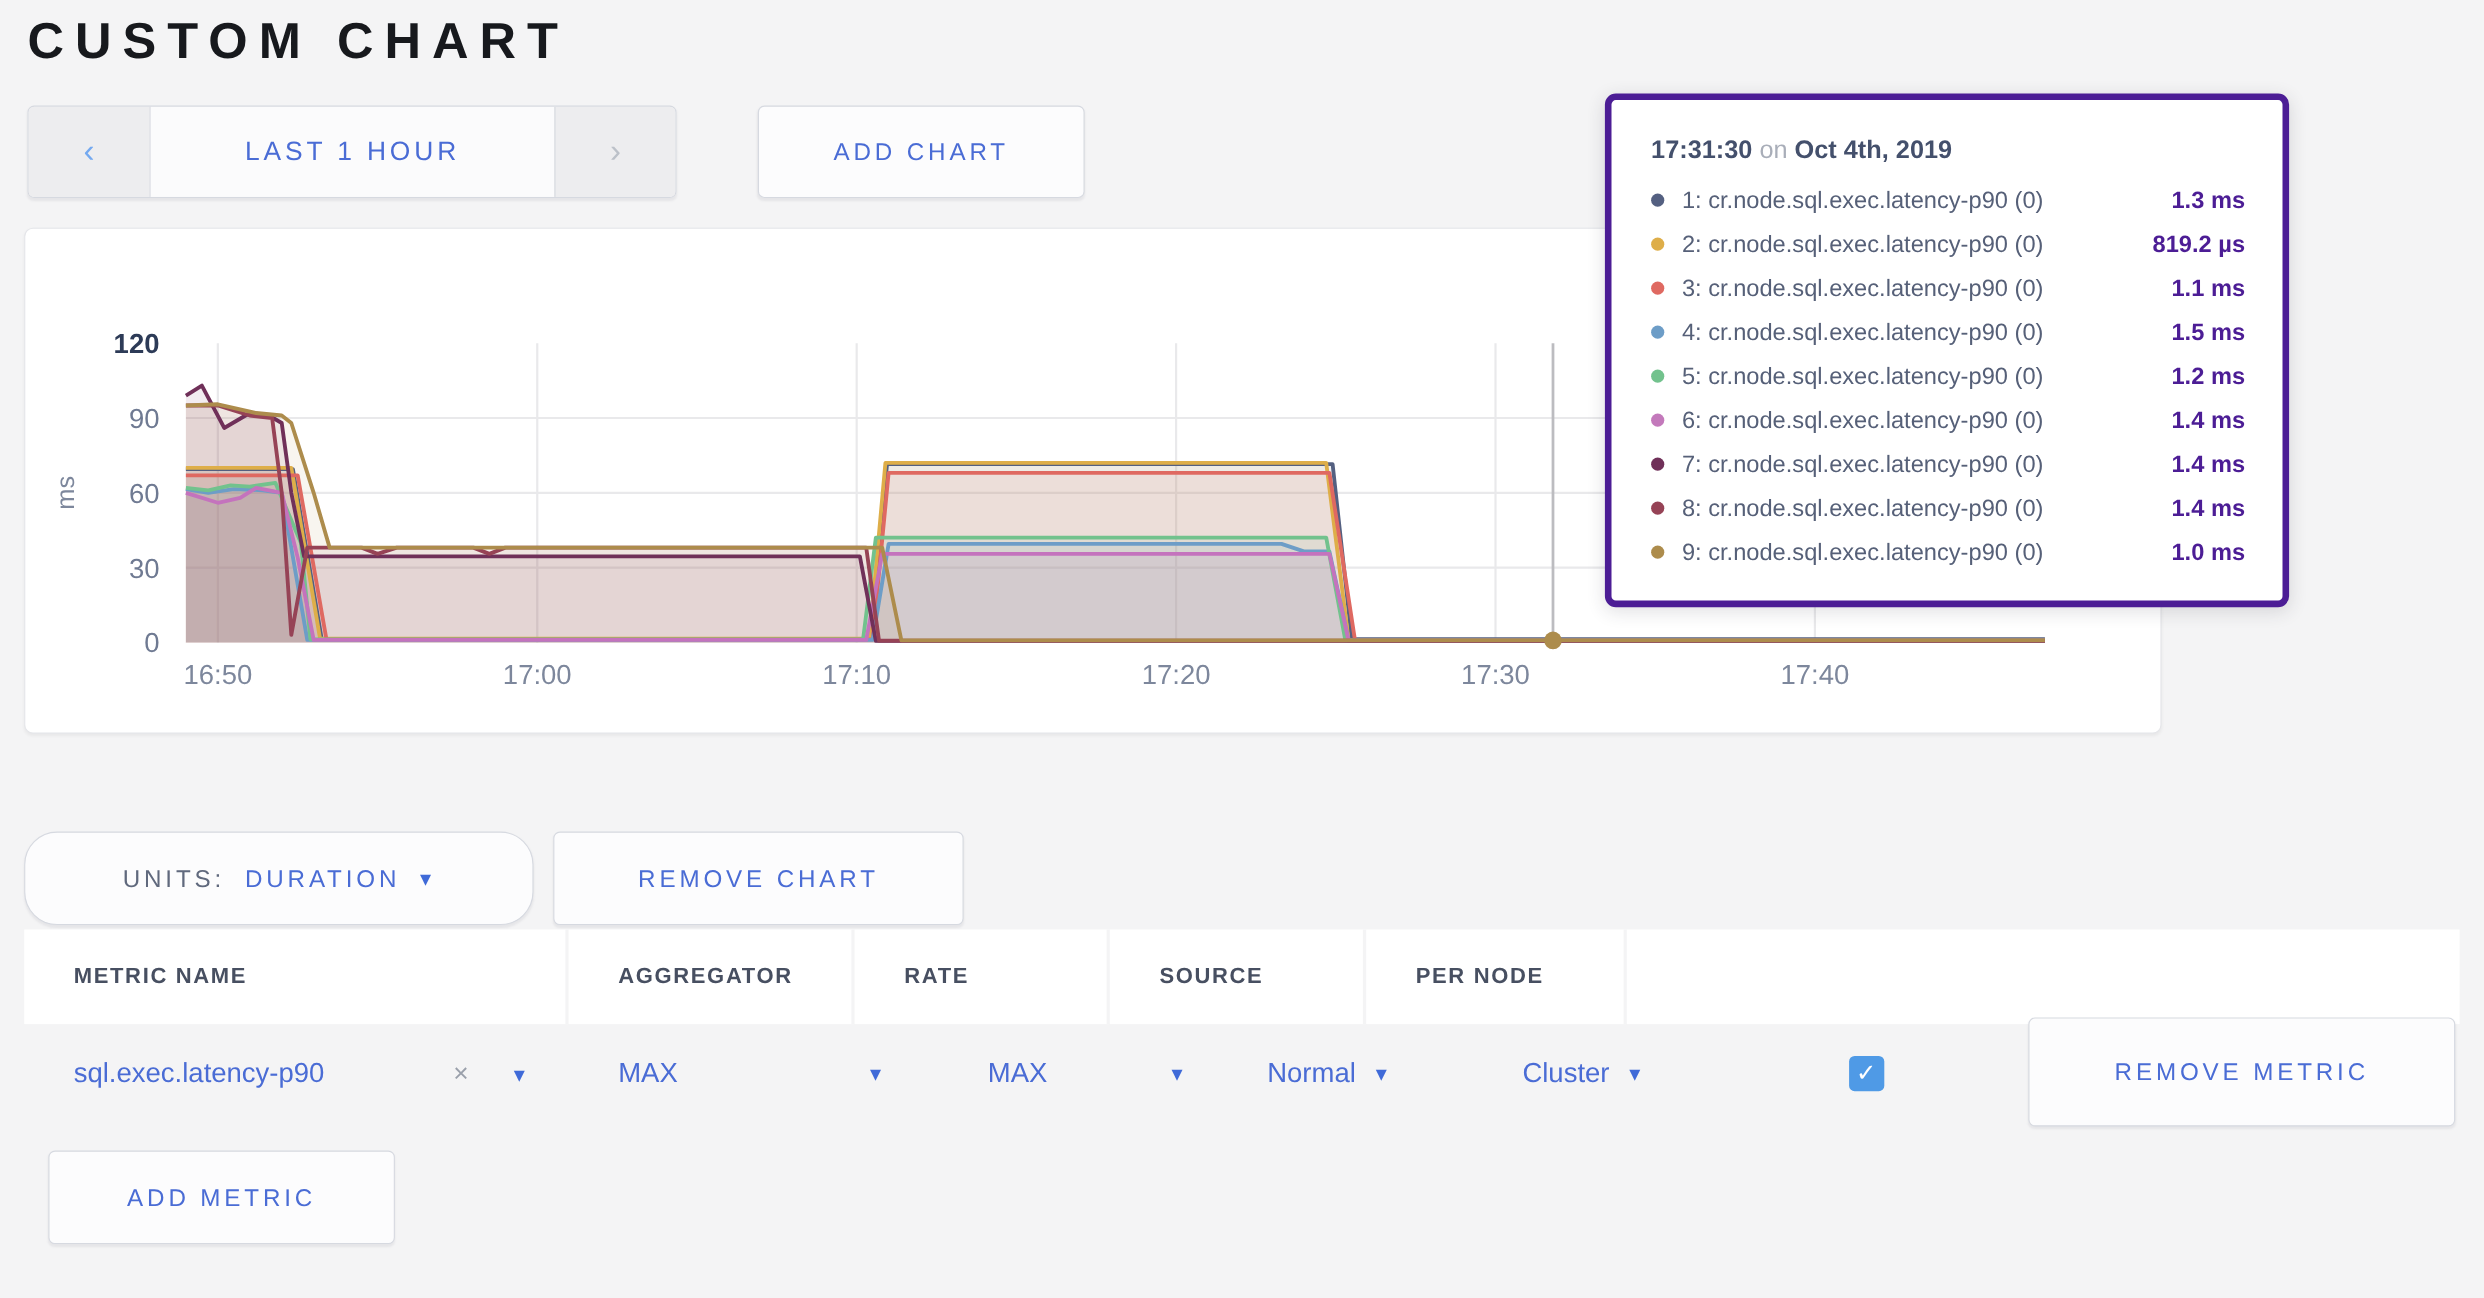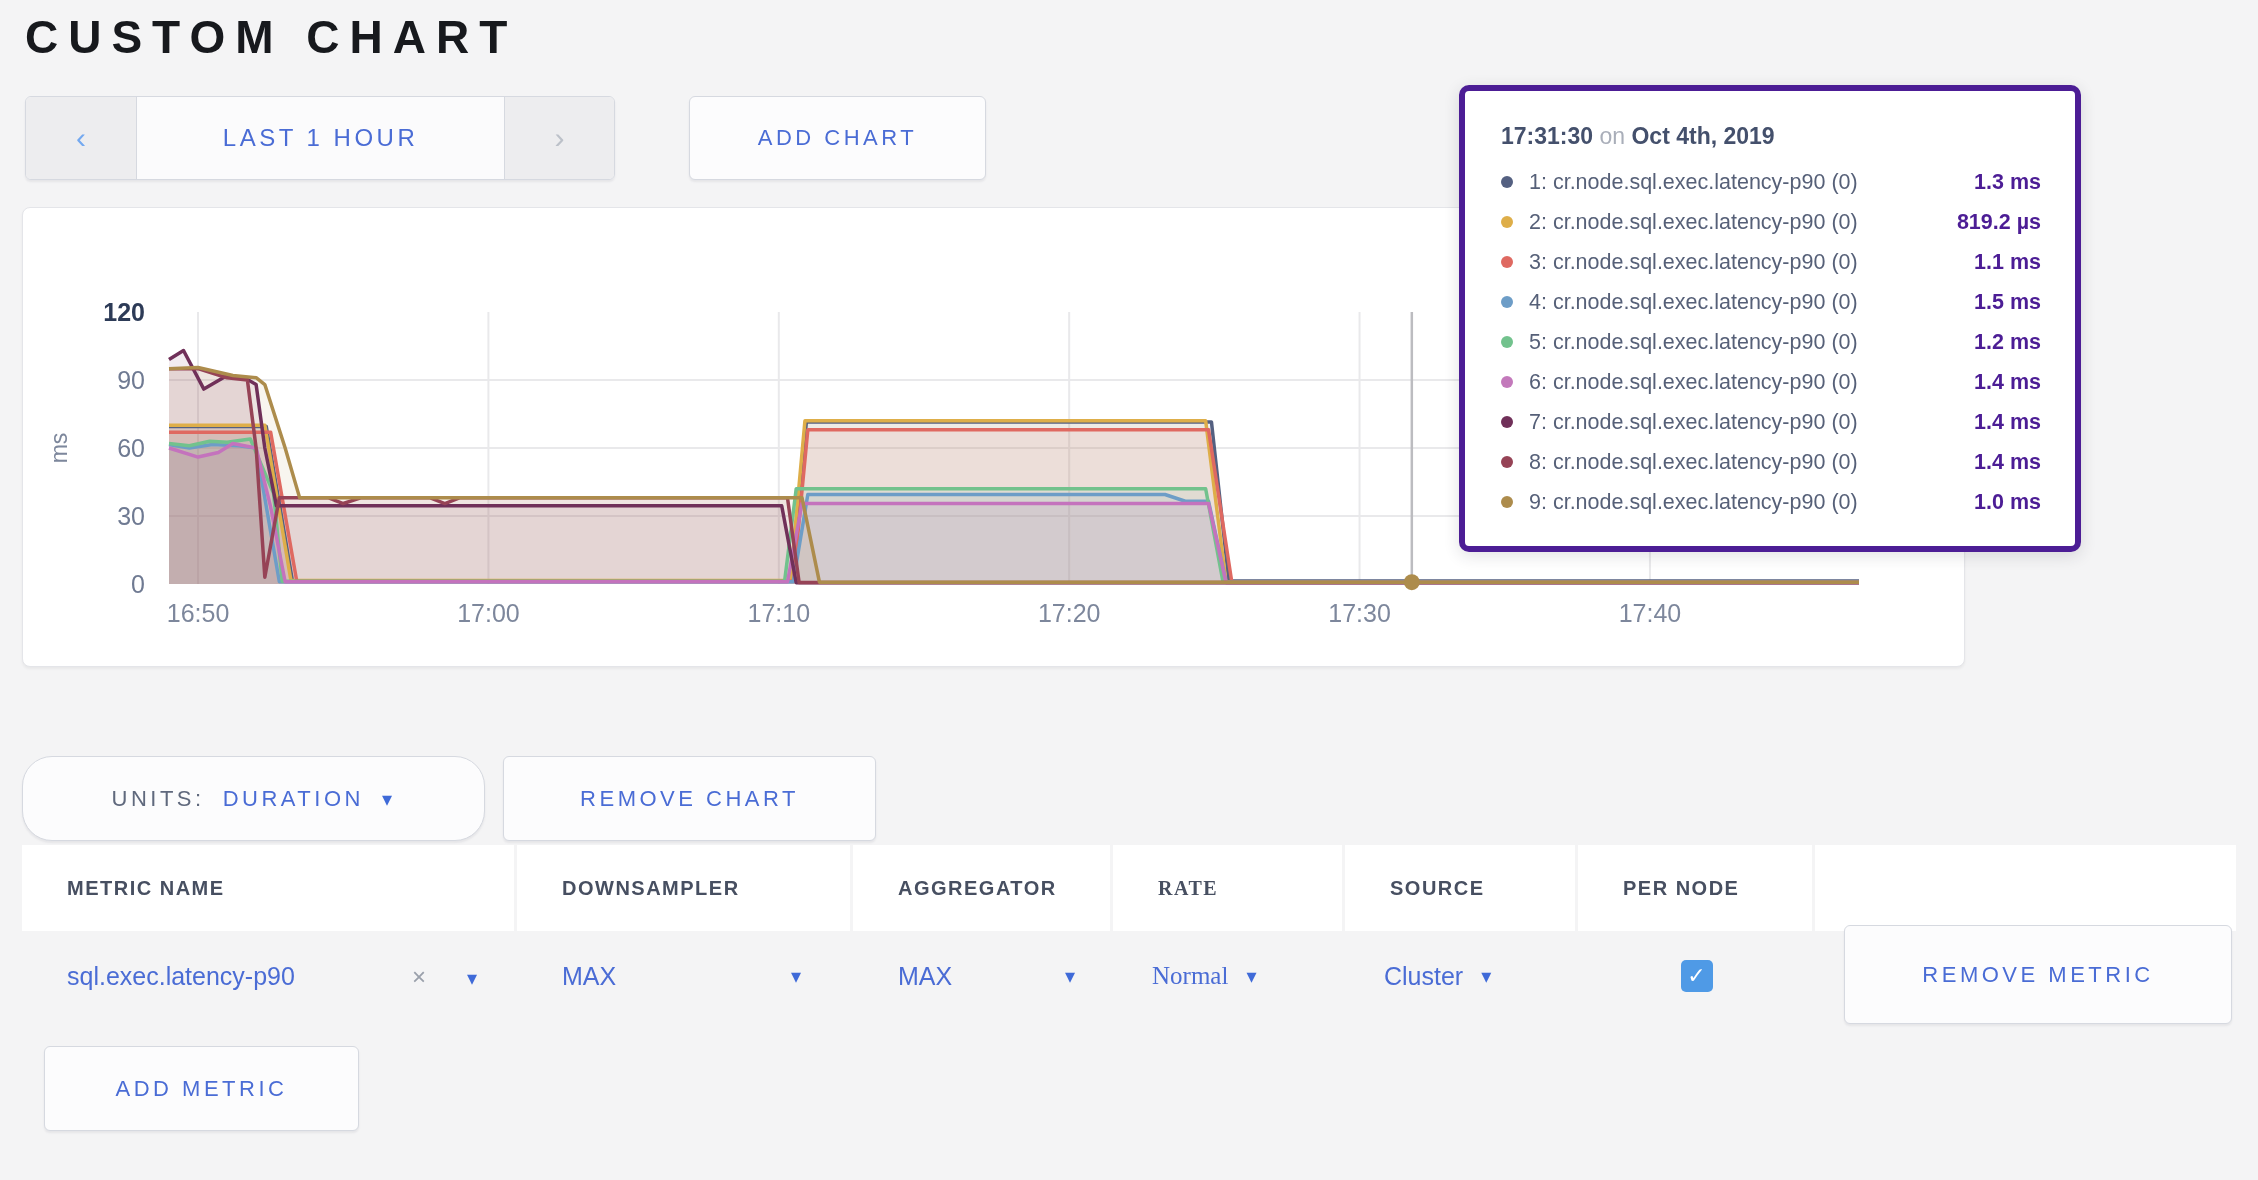--- a/index.html
+++ b/index.html
@@ -49,21 +49,21 @@
   #units-dropdown .units-word { color:#60697d; margin-right:18px; }
   #units-dropdown .caret, .cell-caret { color:#3f6ad8; font-size:20px; margin-left:18px; }
   #remove-chart-button { position:absolute; left:503px; top:756px; width:373px; height:85px; }
 
   
   #metrics-table-header { position:absolute; left:22px; top:845px; width:2214px; height:86px;
                           display:flex; }
   .hcell { background:#ffffff; border-right:3px solid #f4f4f5; display:flex; align-items:center;
            padding-left:45px; font-size:20px; font-weight:700; letter-spacing:1.5px;
            color:#474f61; white-space:nowrap; }
-  .w0{width:495px;} .w1{width:336px;} .w2{width:260px;} .w3{width:232px;font-family:Liberation Serif, serif;}
+  .w0{width:495px;} .w1{width:336px;} .w2{width:260px;} .w3{width:232px;}
   .w4{width:233px;} .w5{width:237px;} .w6{flex:1; border-right:none;}
 
   #metric-row { position:absolute; left:22px; top:931px; width:2214px; height:90px; display:flex; }
   .rcell { display:flex; align-items:center; padding-left:45px; font-size:25px; color:#4a6cd5; }
   .select-like { cursor:pointer; }
   #metric-name-cell { justify-content:space-between; padding-right:40px; }
   #metric-clear-icon { color:#9aa0ab; font-size:24px; margin-right:16px; cursor:pointer; }
   .spread { flex:1; }
   #per-node-cell { justify-content:center; padding-left:0; }
   #per-node-checkbox { width:32px; height:32px; background:#4f9ae6; border-radius:5px;
@@ -192,21 +192,20 @@
 
 <div id="units-dropdown" class="btn">
   <span class="units-word">UNITS:</span>
   <span>DURATION</span>
   <span class="caret">▾</span>
 </div>
 <div id="remove-chart-button" class="btn">REMOVE CHART</div>
 
 <div id="metrics-table-header">
   <div class="hcell w0">METRIC NAME</div>
-  <div class="hcell w1">DOWNSAMPLER</div>
   <div class="hcell w2">AGGREGATOR</div>
   <div class="hcell w3">RATE</div>
   <div class="hcell w4">SOURCE</div>
   <div class="hcell w5">PER NODE</div>
   <div class="hcell w6"></div>
 </div>
 
 <div id="metric-row">
   <div class="rcell w0" id="metric-name-cell">
     <span>sql.exec.latency-p90</span>

